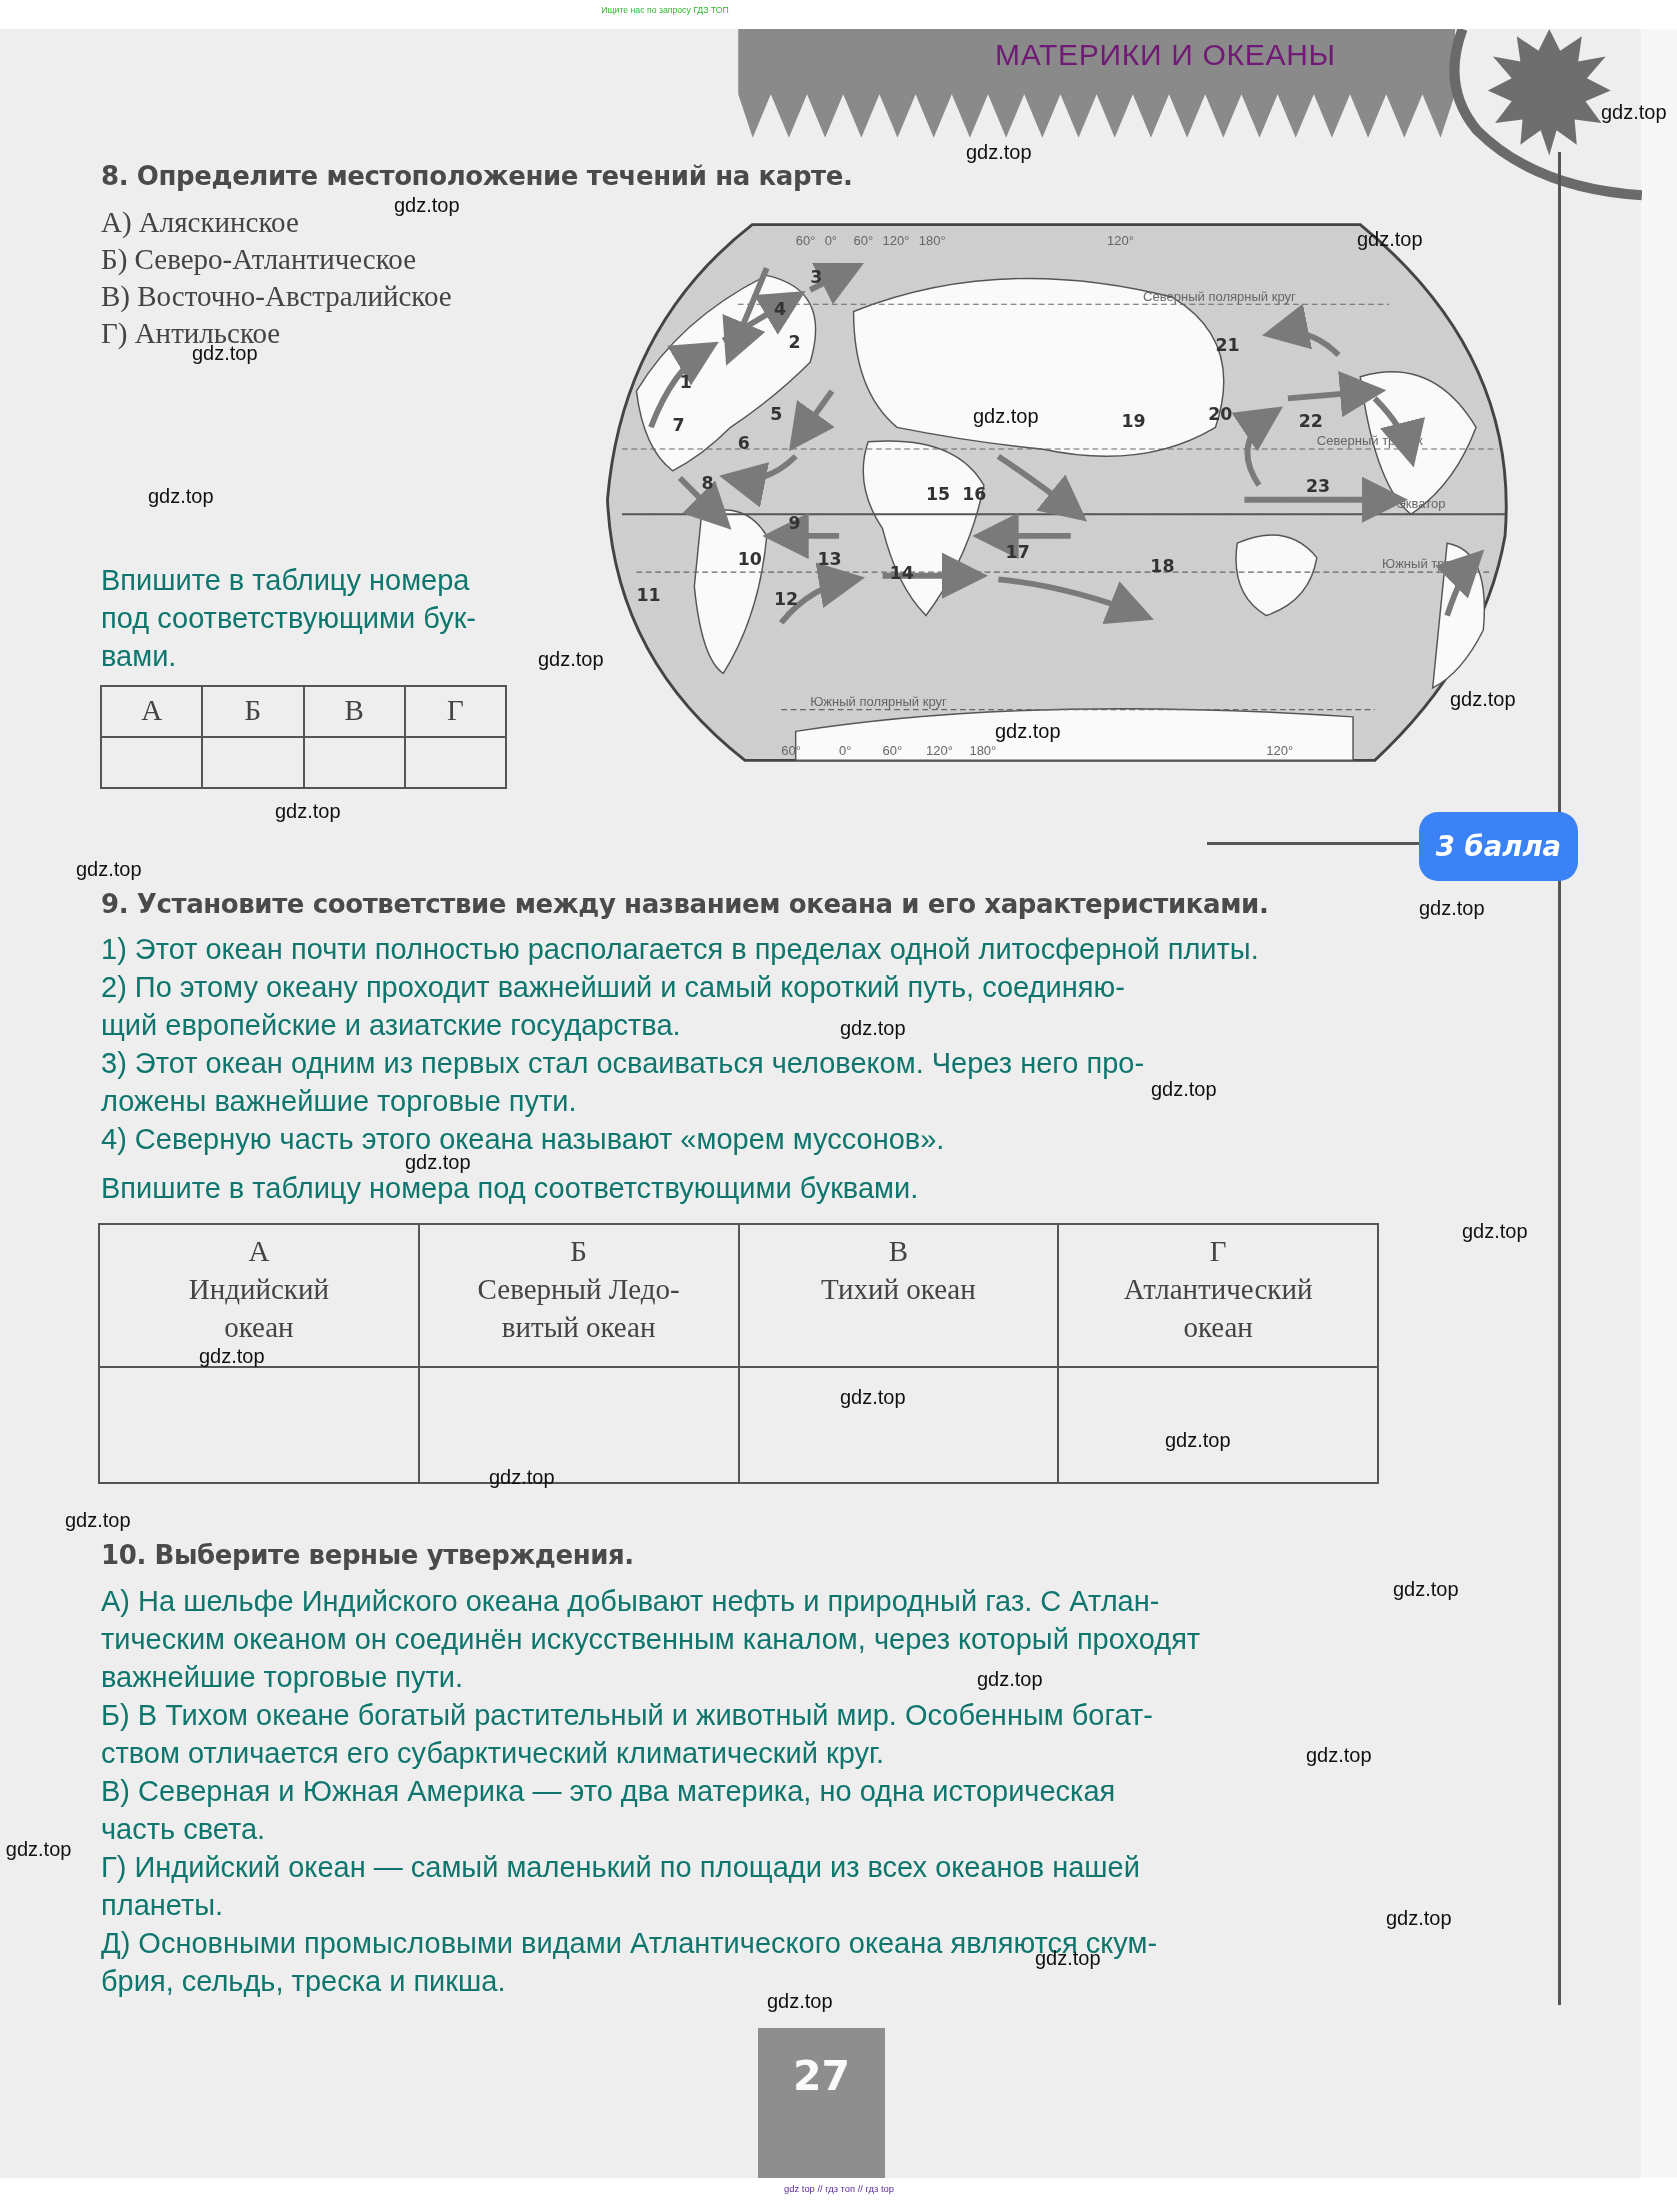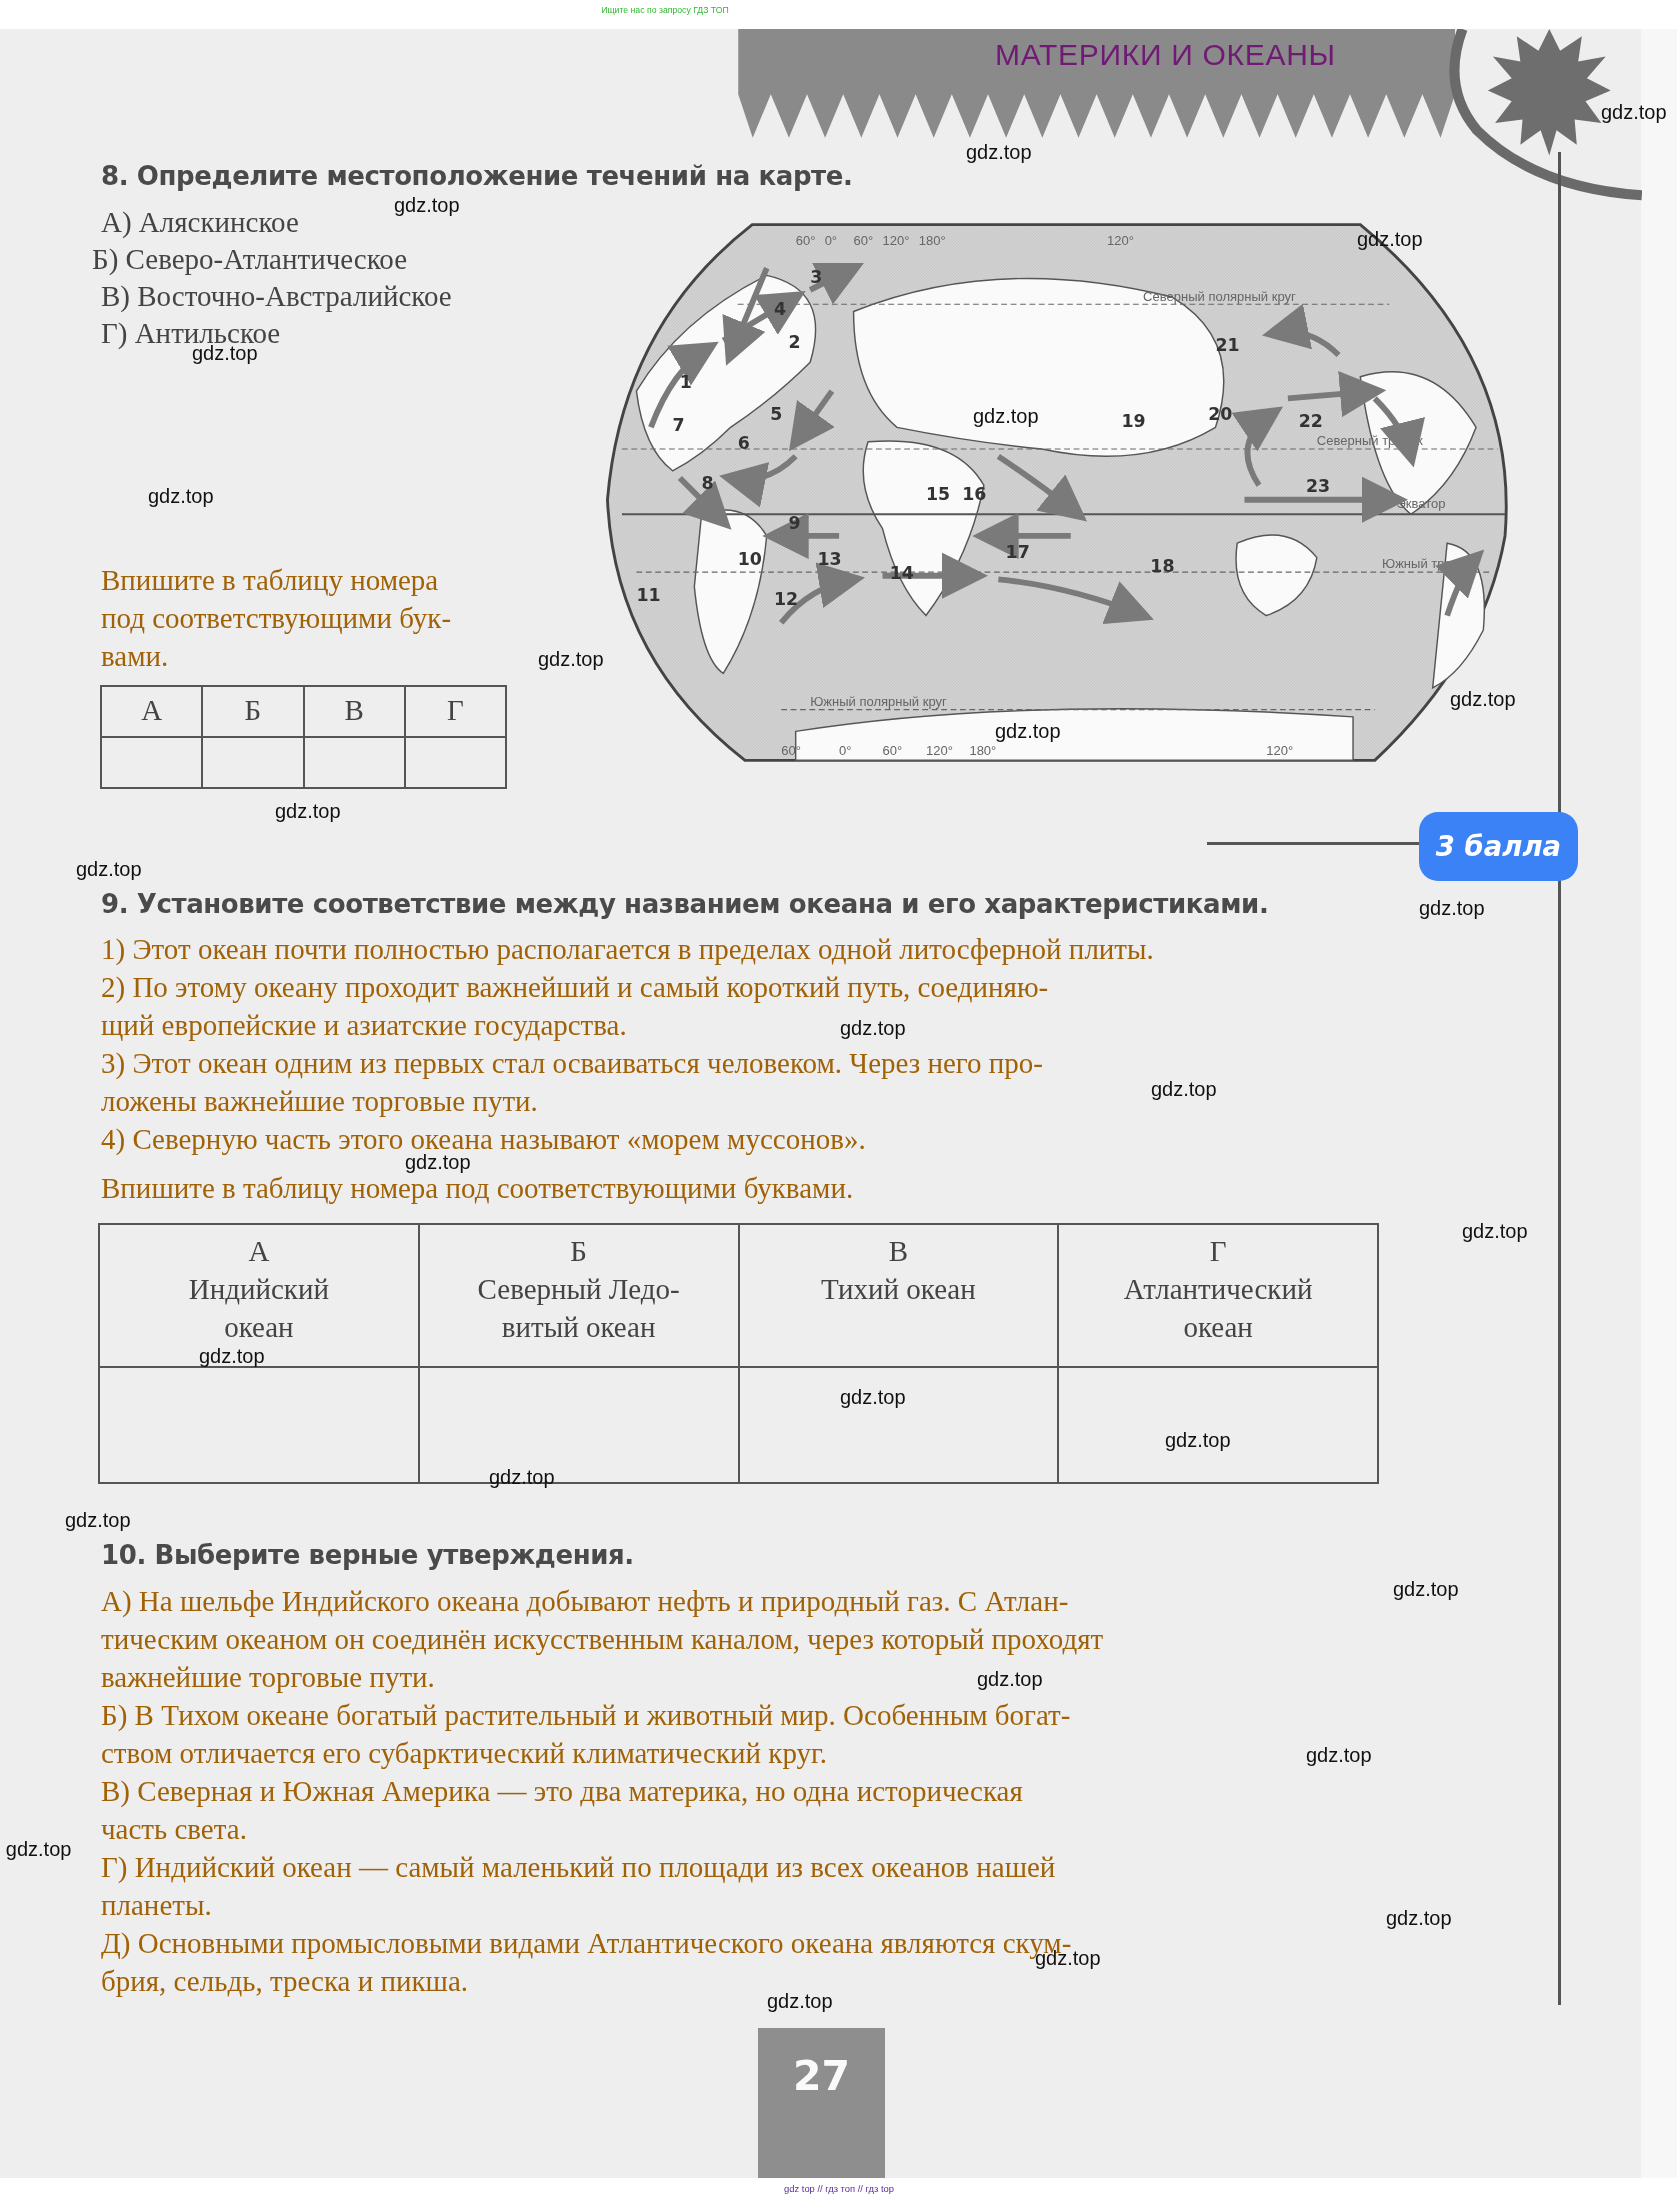--- a/index.html
+++ b/index.html
@@ -11,21 +11,21 @@
 
   .page { position: absolute; left: 0; top: 29px; width: 1641px; height: 2150px; background: #eeeeee; }
   .right-strip { position: absolute; left: 1641px; top: 29px; width: 36px; height: 2150px; background: #f7f7f7; }
 
   .header-band { position: absolute; left: 731px; top: 29px; width: 724px; height: 116px; }
   .header-title { position: absolute; left: 995px; top: 38px; font-family: "Liberation Sans", sans-serif; font-size: 30px; color: #701a75; letter-spacing: 0.7px; }
 
   .vline { position: absolute; left: 1558px; top: 152px; width: 2.9px; height: 1853px; background: #555; }
 
   .q-title { position: absolute; font-family: "DejaVu Sans", sans-serif; font-weight: bold; font-size: 26px; color: #4a4a4a; letter-spacing: -0.4px; }
-  .body-text { position: absolute; font-family: Liberation Serif, serif; font-size: 29px; color: #a16207; line-height: 38px; }
+  .body-text { position: absolute; font-family: Liberation Sans, sans-serif; font-size: 29px; color: #0f766e; line-height: 38px; }
   .opt { position: absolute; font-size: 29px; color: #444; font-family: "Liberation Serif", serif; }
 
   table.ans { position: absolute; border-collapse: collapse; font-family: "Liberation Serif", serif; color: #444; }
   table.ans td { border: 2.2px solid #555; text-align: center; vertical-align: top; }
 
   .score-badge { position: absolute; left: 1419px; top: 812px; width: 159px; height: 69px; background: #3b82f6; border-radius: 19px; color: #fff; font-family: "DejaVu Sans", sans-serif; font-weight: bold; font-style: italic; font-size: 27.5px; text-align: center; line-height: 69px; }
   .score-line { position: absolute; left: 1207px; top: 842px; width: 217px; height: 2.9px; background: #555; }
 
   .page-num-box { position: absolute; left: 758px; top: 2028px; width: 127px; height: 152px; background: #8e8e8e; }
   .page-num { position: absolute; left: 758px; top: 2052px; width: 127px; text-align: center; font-family: "DejaVu Sans", sans-serif; font-weight: bold; font-size: 41px; color: #fafafa; }
@@ -52,21 +52,21 @@
 
 <svg style="position:absolute;left:1419px;top:29px;" width="223" height="188" viewBox="0 0 308 260">
   <path d="M 60 0 Q 30 80 80 140 Q 160 220 308 230" fill="none" stroke="#6a6a6a" stroke-width="14"></path>
   <polygon points="180,0 195,30 225,10 220,45 258,38 232,68 265,85 230,100 252,130 215,125 218,160 190,140 180,175 168,140 140,160 143,125 105,130 128,100 95,85 128,68 102,38 140,45 135,10 165,30" fill="#6e6e6e"></polygon>
 </svg>
 
 <div class="vline"></div>
 
 <div class="q-title" style="left:101px;top:161px;">8.  Определите местоположение течений на карте.</div>
 <div class="opt" style="left:101px;top:206px;">А)  Аляскинское</div>
-<div class="opt" style="left:92px;top:243px;">Б)  Северо-Атлантическое</div>
+<div class="opt" style="left:101px;top:243px;">Б)  Северо-Атлантическое</div>
 <div class="opt" style="left:101px;top:280px;">В)  Восточно-Австралийское</div>
 <div class="opt" style="left:101px;top:317px;">Г)  Антильское</div>
 
 <div class="body-text" style="left:101px;top:561px;">
   <div>Впишите в таблицу номера</div>
   <div>под соответствующими бук-</div>
   <div>вами.</div>
 </div>
 
 <table class="ans" style="left:100px;top:685px;width:407px;">

